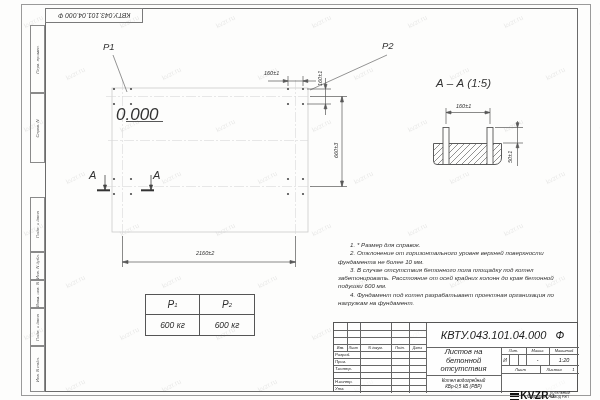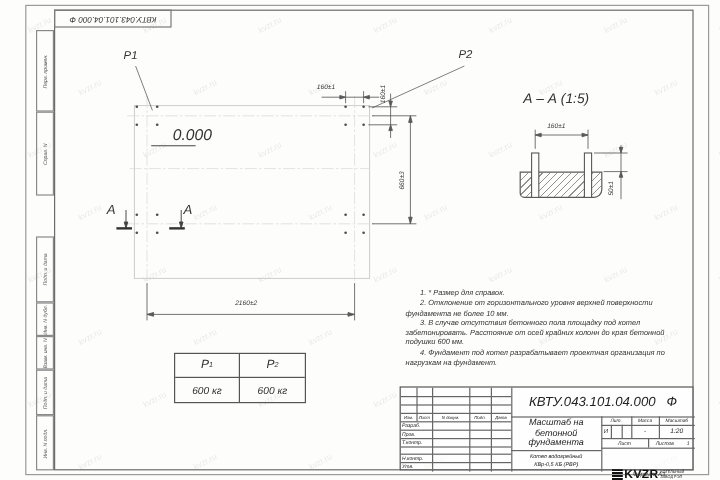--- a/index.html
+++ b/index.html
@@ -215,21 +215,21 @@
       <rect x="141" y="189.3" width="13" height="2" stroke="none" fill="#333"></rect>
     </g>
     <g>
       <rect x="443" y="127.5" width="6" height="37" fill="#fdfdfc" stroke="#555" stroke-width="0.9"></rect>
       <rect x="487" y="127.5" width="6" height="37" fill="#fdfdfc" stroke="#555" stroke-width="0.9"></rect>
     </g>
   </svg>
 
   <span class="t" style="left:103px;top:41px;font-size:9.5px;">P1</span>
   <span class="t" style="left:382px;top:40px;font-size:9.5px;">P2</span>
-  <span class="t" style="left:144px;top:105px;font-size:13px;">0.000</span>
+  <span class="t" style="left:116px;top:105px;font-size:17px;">0.000</span>
   <span class="t" style="left:264px;top:70px;font-size:5.5px;">160±1</span>
   <span class="t rot90" style="left:317px;top:86px;font-size:5.5px;">160±1</span>
   <span class="t rot90" style="left:333px;top:158px;font-size:5.5px;">660±3</span>
   <span class="t" style="left:196px;top:250px;font-size:5.5px;">2160±2</span>
   <span class="t" style="left:89px;top:169px;font-size:11px;">А</span>
   <span class="t" style="left:153px;top:169px;font-size:11px;">А</span>
 
   <span class="t" style="left:436px;top:77px;font-size:11.5px;">А – А (1:5)</span>
   <span class="t" style="left:456px;top:103px;font-size:5.5px;">160±1</span>
   <span class="t rot90" style="left:507px;top:163px;font-size:5.5px;">50±1</span>
@@ -290,23 +290,23 @@
 
     <div class="c" style="left:1px;top:28px;width:25px;height:7px;font-size:4.2px;justify-content:flex-start;">Разраб.</div>
     <div class="c" style="left:1px;top:35px;width:25px;height:7px;font-size:4.2px;justify-content:flex-start;">Пров.</div>
     <div class="c" style="left:1px;top:42px;width:25px;height:6.5px;font-size:4.2px;justify-content:flex-start;">Т.контр.</div>
     <div class="c" style="left:1px;top:55px;width:25px;height:7px;font-size:4.2px;justify-content:flex-start;">Н.контр.</div>
     <div class="c" style="left:1px;top:62px;width:25px;height:7px;font-size:4.2px;justify-content:flex-start;">Утв.</div>
 
     <div class="c" style="left:92px;top:1px;width:153px;height:22px;font-size:11px;word-spacing:6px;">КВТУ.043.101.04.000 Ф</div>
 
     <div class="c" style="left:92px;top:25px;width:75px;height:26px;font-size:7.5px;line-height:1.15;flex-direction:column;">
-      <span>Масштаб на</span>
+      <span>Листов на</span>
       <span>бетонной</span>
-      <span>фундамента</span>
+      <span>отсутствия</span>
     </div>
 
     <div class="c" style="left:92px;top:53px;width:75px;height:16px;font-size:4.6px;line-height:1.3;flex-direction:column;">
       <span>Котел водогрейный</span>
       <span>КВр-0,5 КБ (РВР)</span>
     </div>
 
     <div class="c" style="left:167px;top:24px;width:25px;height:7px;font-size:4px;">Лит.</div>
     <div class="c" style="left:192px;top:24px;width:23px;height:7px;font-size:4px;">Масса</div>
     <div class="c" style="left:215px;top:24px;width:30px;height:7px;font-size:4px;">Масштаб</div>

